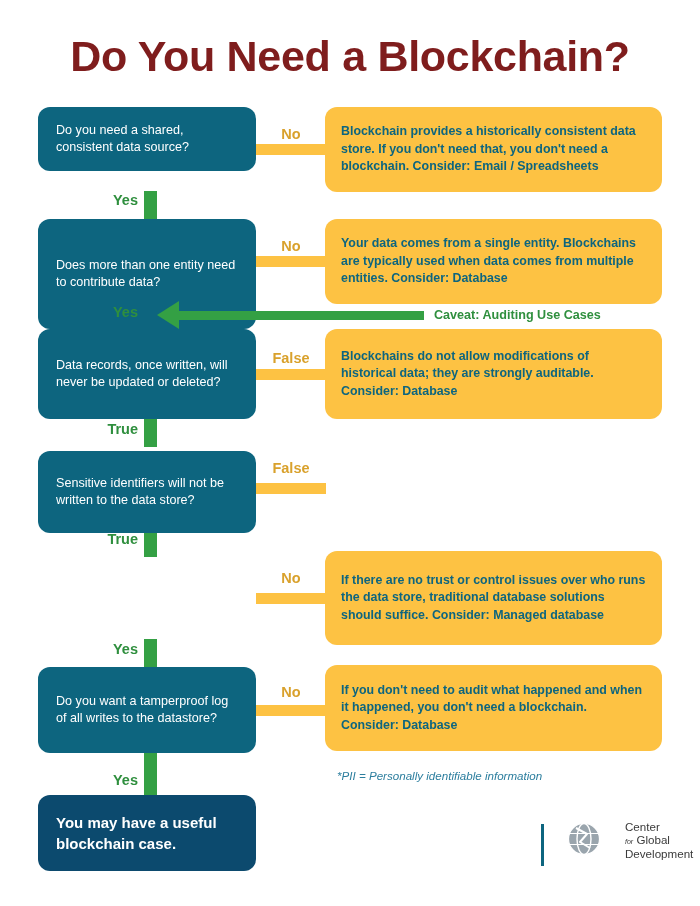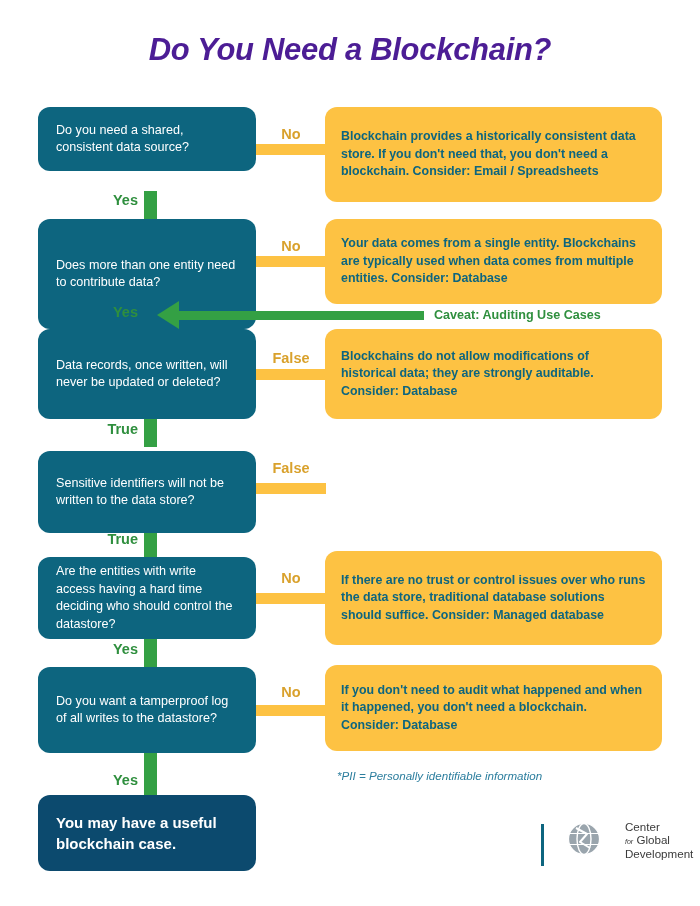--- a/index.html
+++ b/index.html
@@ -19,25 +19,24 @@
     height: 906px;
   }
 
   
   .title {
     position: absolute;
     left: 0;
     top: 32px;
     width: 700px;
     text-align: center;
-    font-size: 31px;
+    font-size: 43px;
     font-weight: bold;
     letter-spacing: -0.3px;
-    color: #4c1d95;
-    font-style: italic;
+    color: #7f1d1d;
   }
 
   
   .trunk {
     position: absolute;
     left: 144px;
     width: 13px;
     background: #34a044;
   }
 
@@ -214,21 +213,21 @@
   <div class="trunk" style="top:419px;height:28px;"></div>
   <div class="trunk" style="top:529px;height:28px;"></div>
   <div class="trunk" style="top:639px;height:28px;"></div>
   <div class="trunk" style="top:753px;height:44px;"></div>
 
   <div class="qbox" style="top:107px;height:64px;">
     <span class="qtext">Do you need a shared, consistent data source?</span>
   </div>
   <div class="connector" style="top:144px;"></div>
   <div class="branch-label" style="left:256px;top:126px;width:70px;">No</div>
-  <div class="abox softbody" style="top:107px;height:95px;">
+  <div class="abox softbody" style="top:107px;height:85px;">
     <span class="atext">
       <span class="light">Blockchain provides a historically consistent data store. If you don't need that, you don't need a blockchain. </span><span class="strong">Consider: Email / Spreadsheets</span>
     </span>
   </div>
   <div class="yes-label" style="top:192px;">Yes</div>
 
   <div class="qbox" style="top:219px;height:110px;">
     <span class="qtext">Does more than one entity need to contribute data?</span>
   </div>
   <div class="connector" style="top:256px;"></div>
@@ -256,23 +255,20 @@
   </div>
   <div class="yes-label" style="top:421px;">True</div>
 
   <div class="qbox" style="top:451px;height:82px;">
     <span class="qtext">Sensitive identifiers will not be written to the data store?</span>
   </div>
   <div class="connector" style="top:483px;"></div>
   <div class="branch-label" style="left:256px;top:460px;width:70px;">False</div>
   <div class="yes-label" style="top:531px;">True</div>
 
-  <div class="qbox" style="top:557px;height:82px;">
-    <span class="qtext">Are the entities with write access having a hard time deciding who should control the datastore?</span>
-  </div>
   <div class="connector" style="top:593px;"></div>
   <div class="branch-label" style="left:256px;top:570px;width:70px;">No</div>
   <div class="abox" style="top:551px;height:94px;">
     <span class="atext">
       <span class="light">If there are no trust or control issues over who runs the data store, traditional database solutions should suffice. </span><span class="strong">Consider: Managed database</span>
     </span>
   </div>
   <div class="yes-label" style="top:641px;">Yes</div>
 
   <div class="qbox" style="top:667px;height:86px;">

